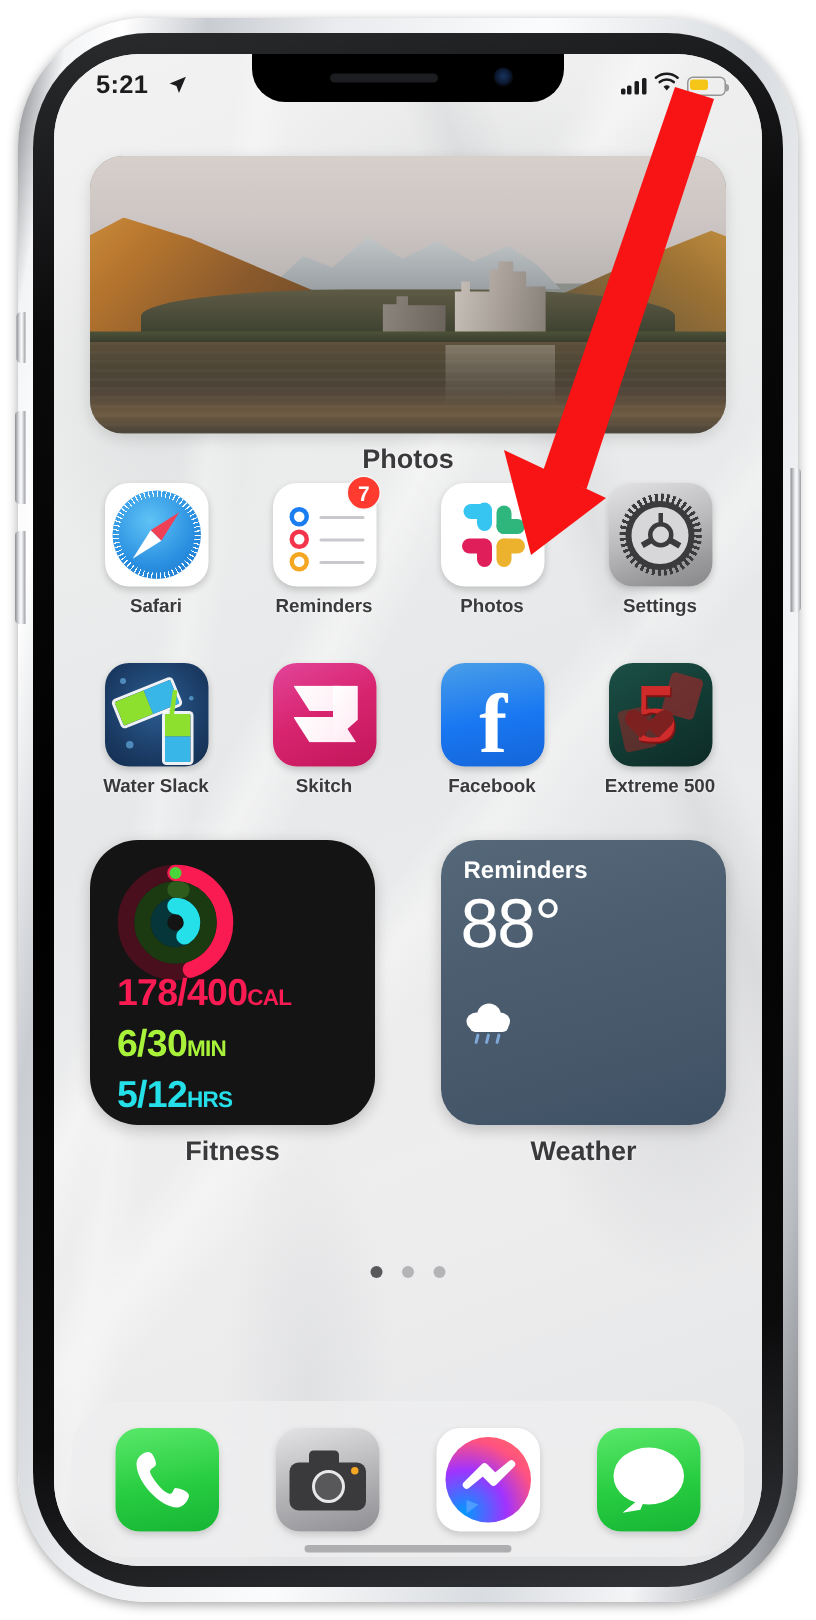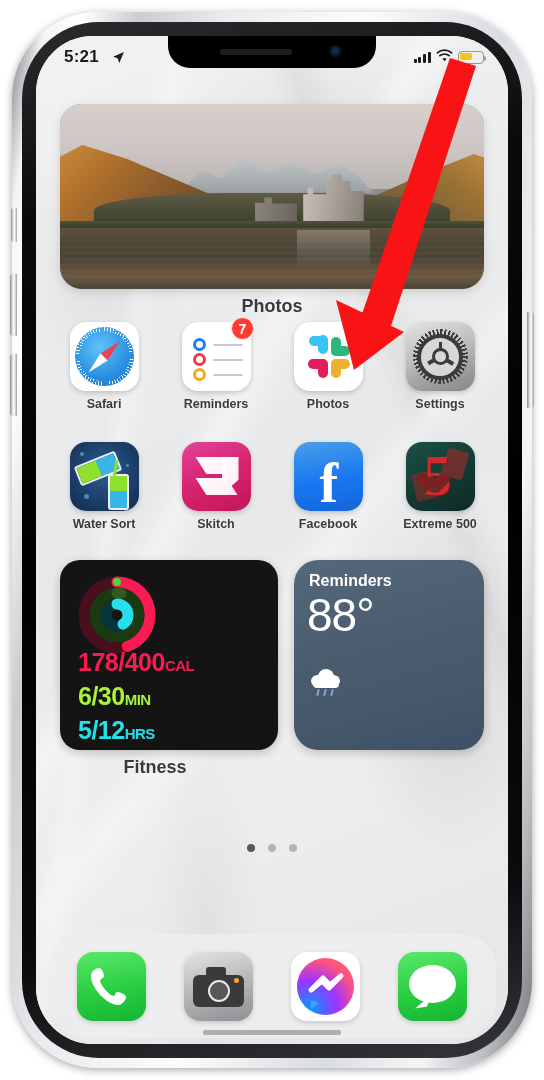--- a/index.html
+++ b/index.html
@@ -164,21 +164,21 @@
   .ex-five{position:absolute;left:18px;top:5px;font-size:56px;line-height:58px;font-weight:bold;color:#cf2b2b;
     font-family:"Liberation Serif",serif;text-shadow:1px 1px 0 #7d1414;}
   .ex-heart{position:absolute;left:12px;top:32px;width:22px;height:20px;}
   .ex-heart:before,.ex-heart:after{content:"";position:absolute;width:12px;height:18px;border-radius:6px 6px 0 0;
     background:#7d2020;}
   .ex-heart:before{left:9px;transform:rotate(-45deg);transform-origin:0 100%;}
   .ex-heart:after{left:9px;transform:rotate(45deg);transform-origin:100% 100%;}
 
   
   #w-fitness{left:24px;top:478px;width:190px;}
-  #fit-card{width:218px;height:190px;border-radius:20px;background:#141415;position:relative;
+  #fit-card{width:190px;height:190px;border-radius:32px;background:#141415;position:relative;
     box-shadow:0 3px 10px rgba(0,0,0,.2);}
   #fit-cal{position:absolute;left:18px;top:88px;font-size:25px;font-weight:bold;color:#fa1b53;letter-spacing:-.5px;}
   #fit-min{position:absolute;left:18px;top:122px;font-size:25px;font-weight:bold;color:#a8f33a;letter-spacing:-.5px;}
   #fit-hrs{position:absolute;left:18px;top:156px;font-size:25px;font-weight:bold;color:#25e0e8;letter-spacing:-.5px;}
   .unit{font-size:15px;}
 
   #w-weather{left:258px;top:478px;width:190px;}
   #wx-card{width:190px;height:190px;border-radius:24px;position:relative;overflow:hidden;
     background:linear-gradient(165deg,#55687a,#4a5c6e 45%,#46586a 70%,#3e5064);
     box-shadow:0 3px 10px rgba(0,0,0,.2);}
@@ -350,21 +350,21 @@
             <div class="tube" style="left:6px;top:16px;width:40px;height:17px;transform:rotate(-22deg);">
               <i style="position:absolute;left:0;top:0;width:52%;height:100%;background:#8de02e"></i>
               <i style="position:absolute;right:0;top:0;width:48%;height:100%;background:#39b6e8"></i>
             </div>
             <div class="tube" style="left:38px;top:32px;width:17px;height:32px;">
               <i style="position:absolute;left:0;top:0;width:100%;height:46%;background:#8de02e"></i>
               <i style="position:absolute;left:0;bottom:0;width:100%;height:54%;background:#39b6e8"></i>
             </div>
             <i style="position:absolute;left:44px;top:18px;width:3px;height:18px;background:#8de02e;transform:rotate(8deg)"></i>
           </div>
-          <div class="app-label">Water Sort</div>
+          <div class="app-label">Water Slack</div>
         </div>
 
         <div class="app">
           <div class="icon ic-sk">
             <i class="sk-sh" style="left:14px;top:15px;width:42px;height:17px;
                clip-path:polygon(0 0,74% 0,100% 100%,26% 100%);"></i>
             <i class="sk-sh" style="left:14px;top:36px;width:42px;height:17px;
                clip-path:polygon(0 0,74% 0,100% 100%,26% 100%);"></i>
             <i class="sk-sh" style="left:40px;top:15px;width:17px;height:38px;
                clip-path:polygon(0 0,100% 0,100% 60%,0 100%);"></i>
@@ -417,20 +417,21 @@
           <div id="wx-cloud">
             <i class="cl" style="left:0;top:7px;width:13px;height:12px;"></i>
             <i class="cl" style="left:7px;top:1px;width:16px;height:16px;"></i>
             <i class="cl" style="left:16px;top:7px;width:13px;height:12px;"></i>
             <i class="cl" style="left:2px;top:12px;width:26px;height:8px;border-radius:4px;"></i>
             <i class="drop" style="left:6px;top:21px"></i>
             <i class="drop" style="left:13px;top:21px"></i>
             <i class="drop" style="left:20px;top:21px"></i>
           </div>
         </div>
+        <div class="widget-label">Weather</div>
       </div>
 
       <div id="dots">
         <i class="dot on"></i>
         <i class="dot"></i>
         <i class="dot"></i>
       </div>
 
       <div id="dock">
         <div class="dock-icon ic-phone">

